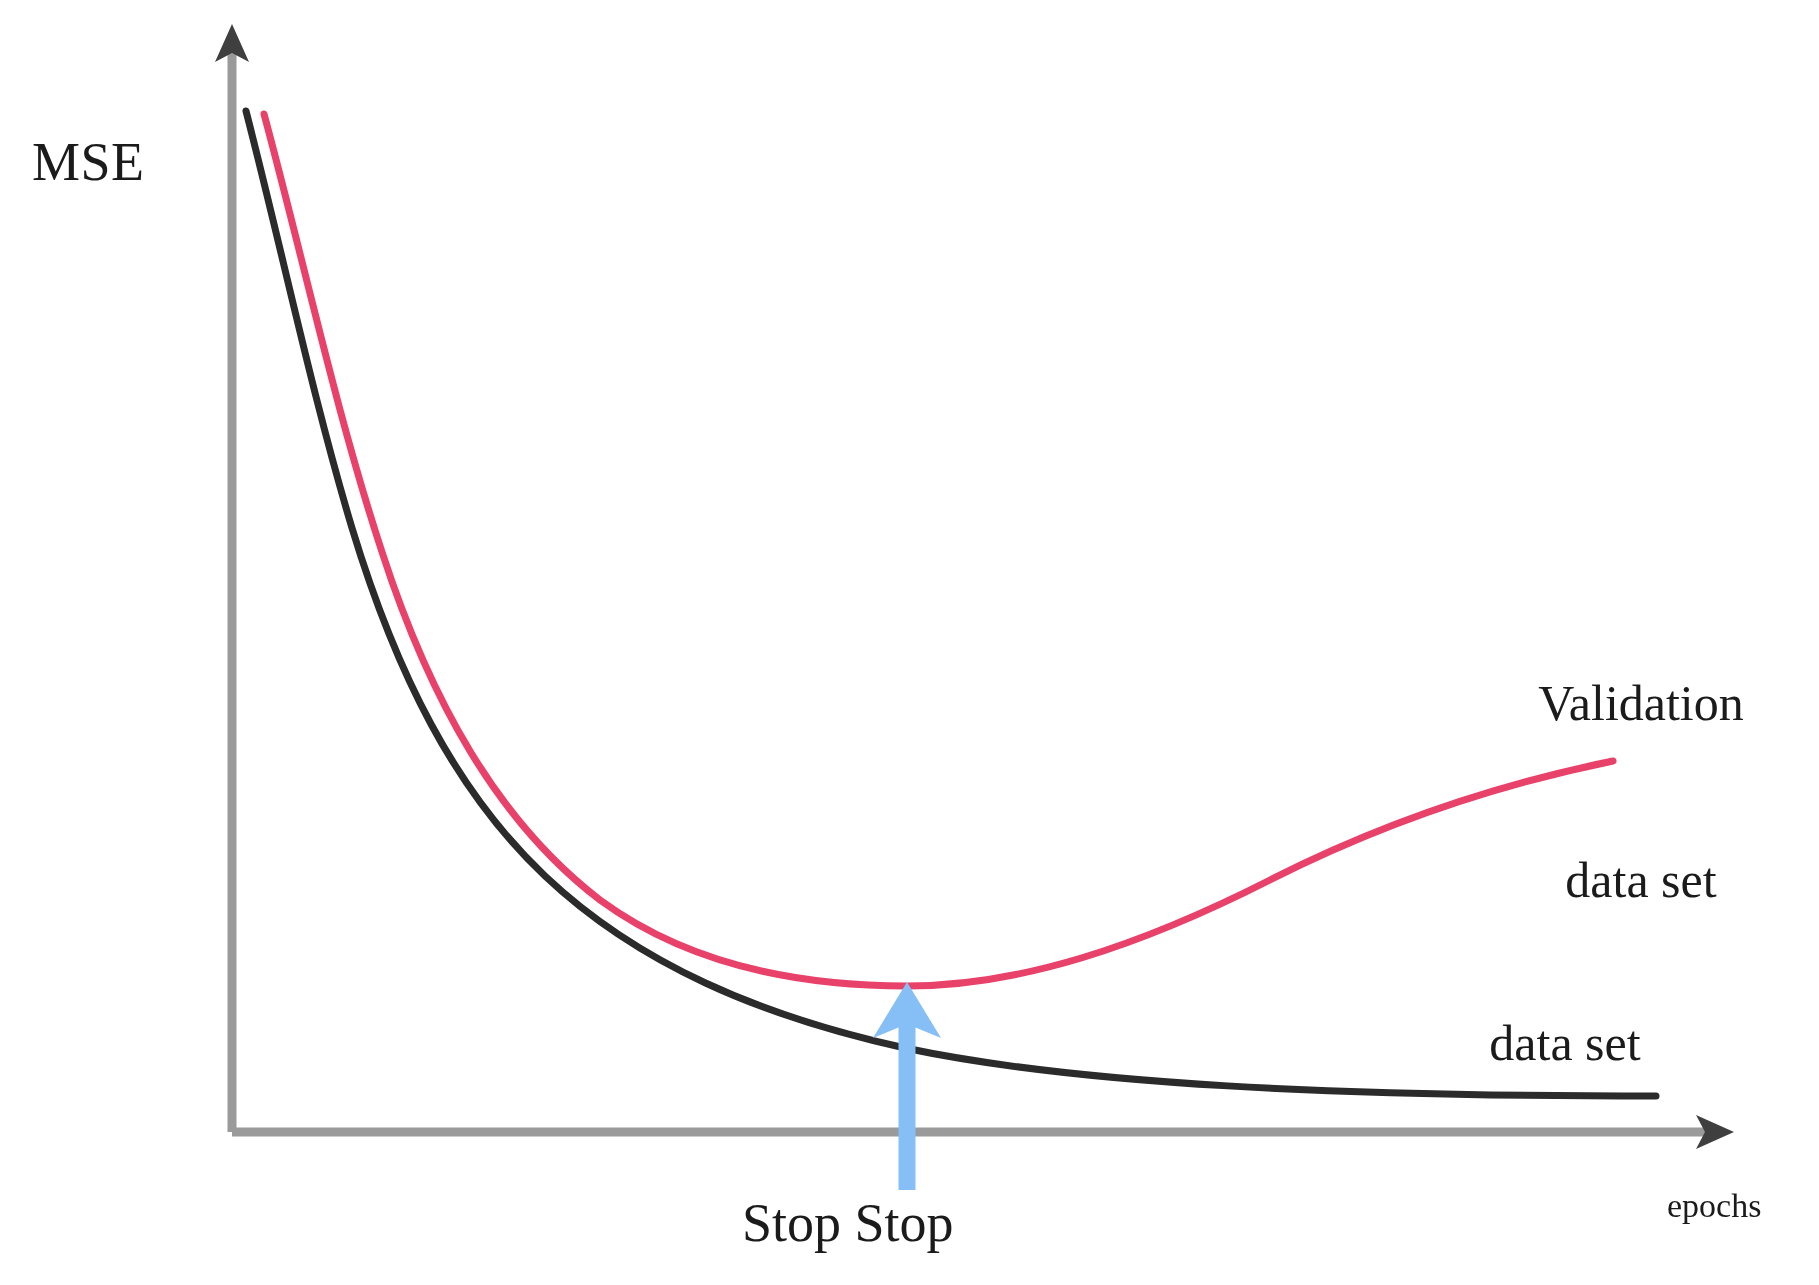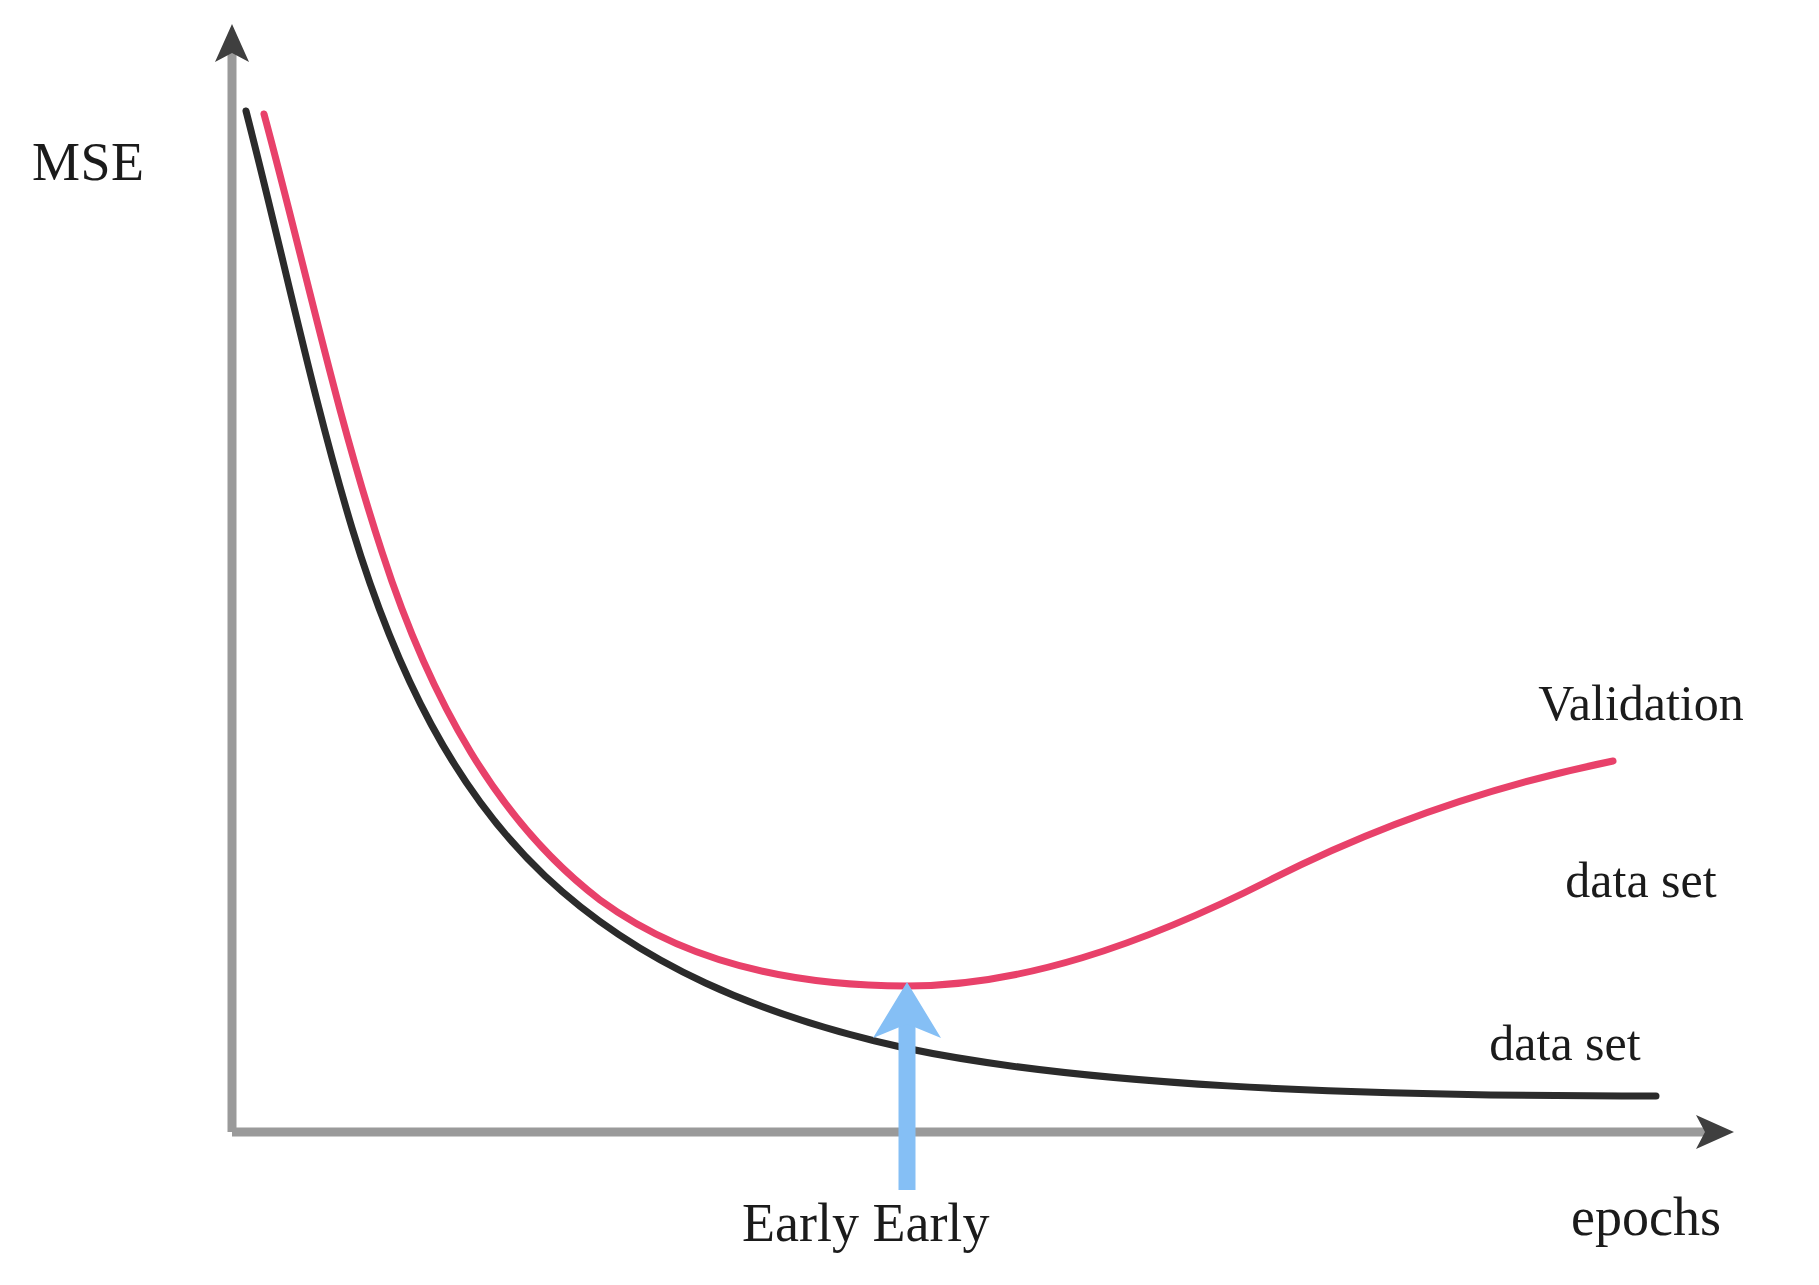--- a/index.html
+++ b/index.html
@@ -34,23 +34,23 @@
     white-space: pre;
     line-height: 1.18;
   }
   #ylabel {
     left: 32px;
     top: 131px;
     font-size: 54px;
     letter-spacing: 0.5px;
   }
   #xlabel {
-    left: 1571px;
+    left: 1667px;
     top: 1186px;
-    font-size: 54px;
+    font-size: 34px;
   }
   #early-stop-label {
     left: 742px;
     top: 1192px;
     font-size: 54px;
   }
   #validation-label {
     left: 1486px;
     top: 556px;
     width: 310px;
@@ -107,21 +107,21 @@
     <g>
       <line x1="907" y1="1190" x2="907" y2="1010" stroke="#85bff5" stroke-width="17" stroke-linecap="butt"></line>
       <polygon points="907,982 941,1038 907,1024 873,1038" fill="#85bff5"></polygon>
     </g>
   </svg>
 
   <div class="txt" id="ylabel">MSE</div>
 
   <div class="txt" id="xlabel">epochs</div>
 
-  <div class="txt" id="early-stop-label">Early Early</div>
+  <div class="txt" id="early-stop-label">Stop Stop</div>
 
   <div class="txt" id="validation-label">
     <span class="lbl-line">Validation</span>
     <span class="lbl-line">data set</span>
   </div>
 
   <div class="txt" id="training-label">
     <span class="lbl-line">data set</span>
   </div>
 

